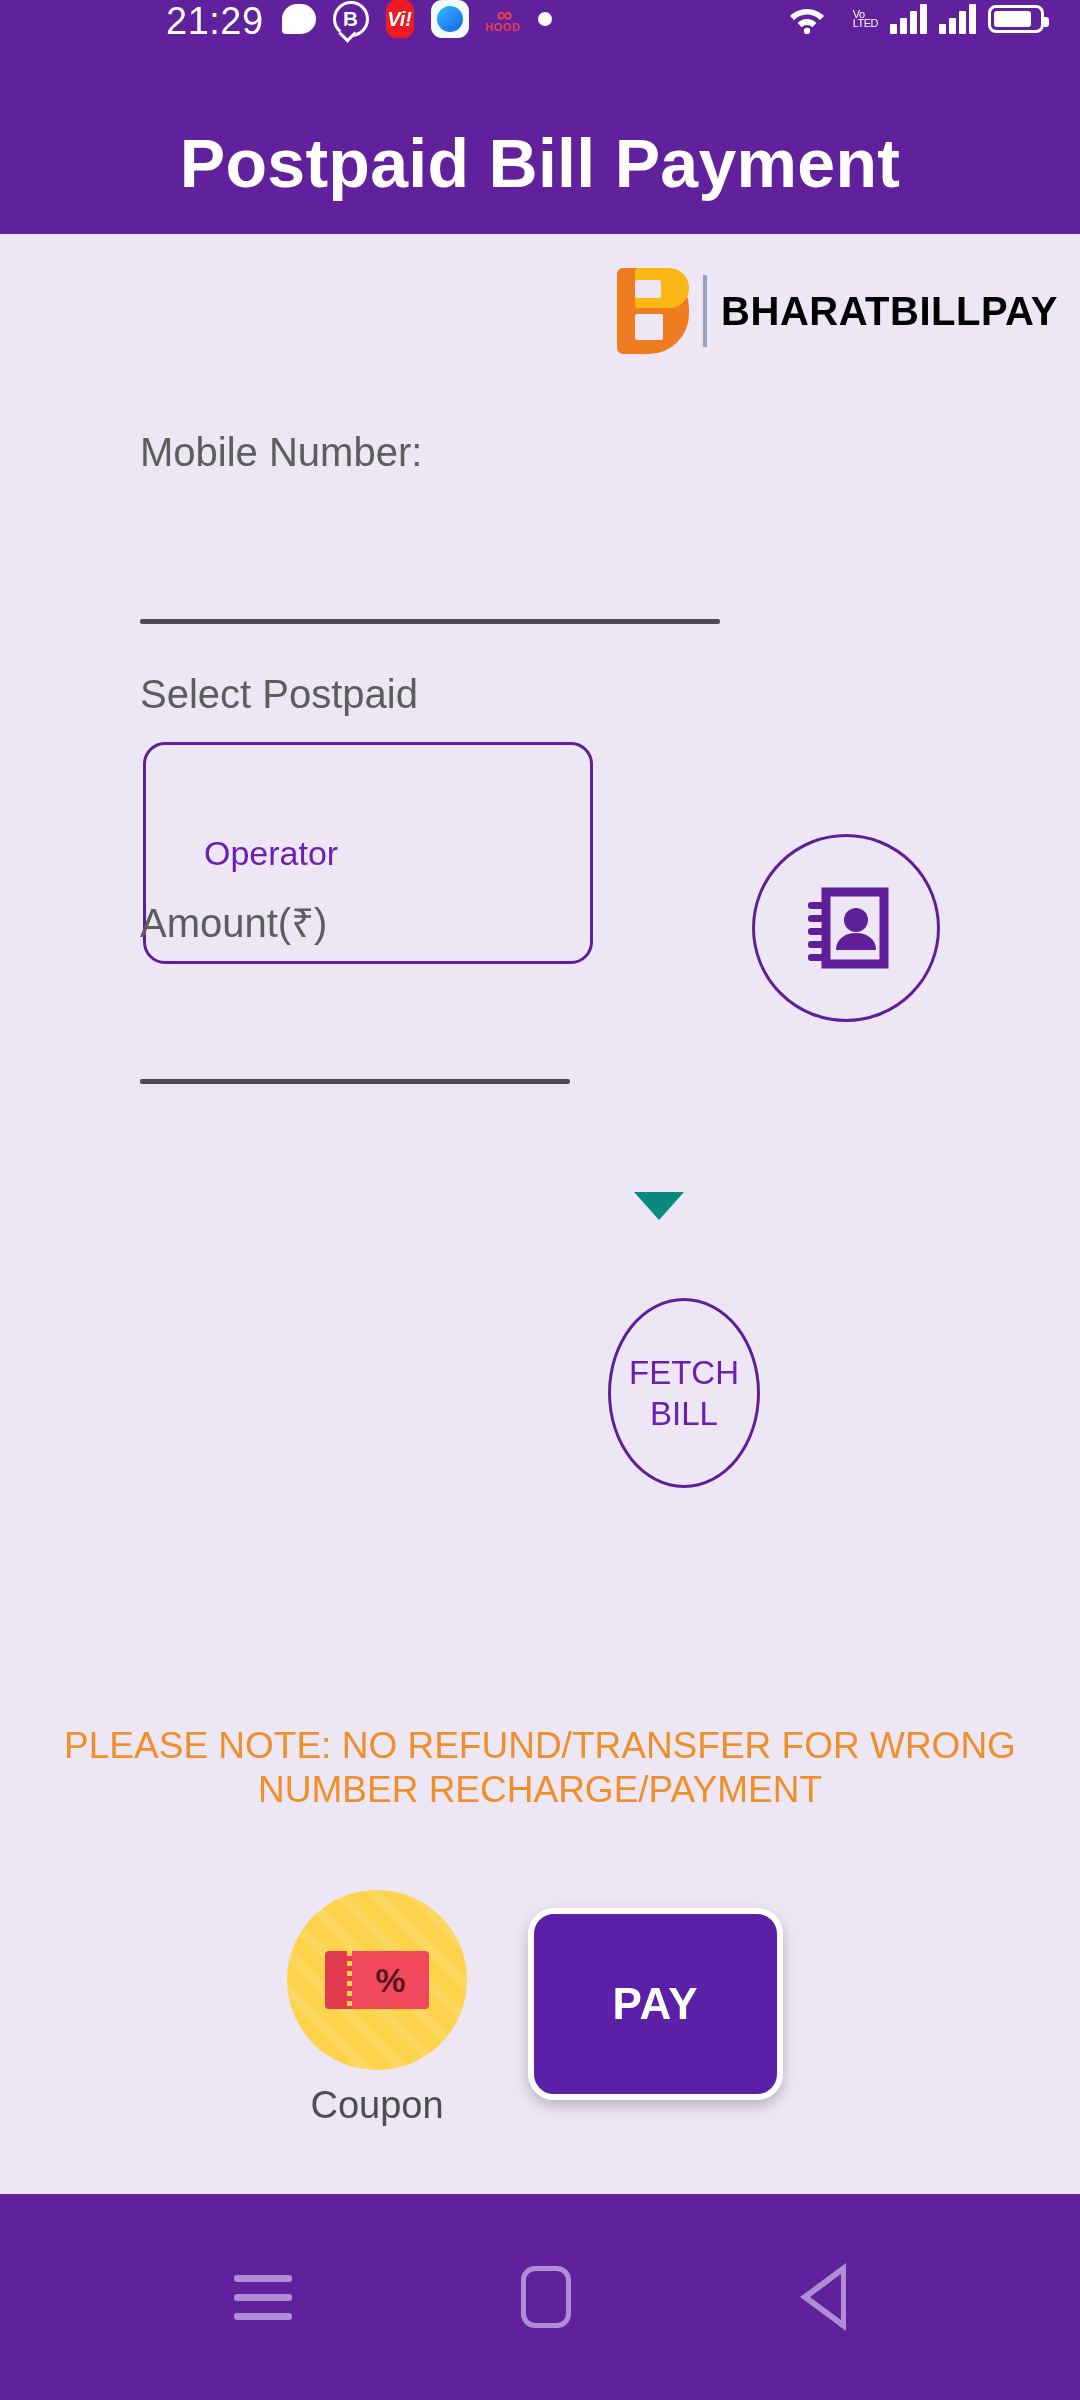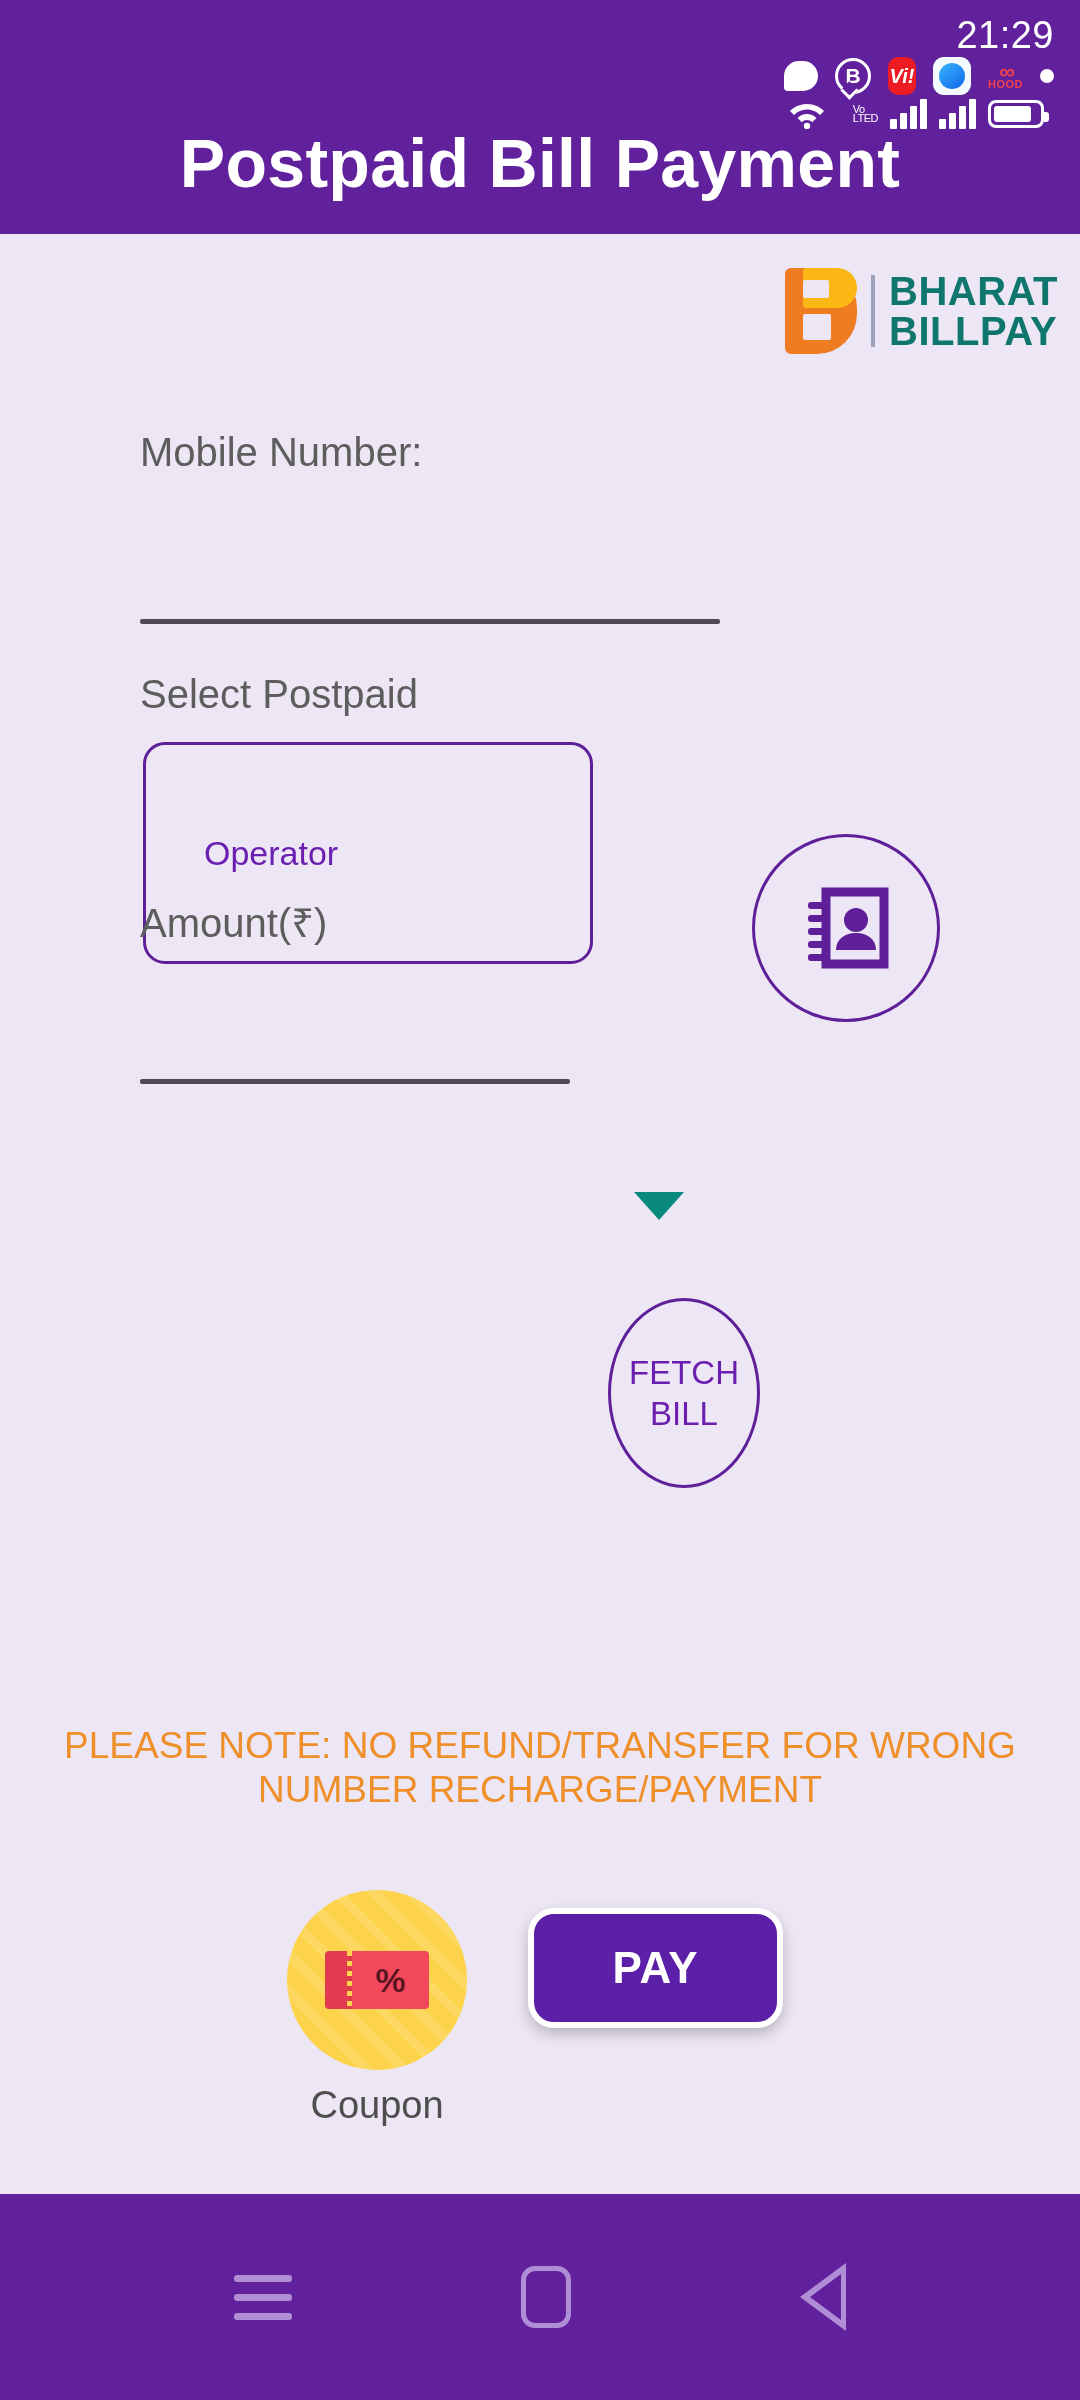--- a/index.html
+++ b/index.html
@@ -7,22 +7,22 @@
   body {
     font-family: "Liberation Sans", sans-serif;
     background:#ede6f5;
     overflow:hidden;
     position:relative;
   }
 
   
   .statusbar{
     height:92px; background:#62219c;
-    display:flex; align-items:flex-end;
-    padding:14px 26px; color:#fff;flex-direction:column;
+    display:flex; align-items:flex-start;
+    padding:0 26px; color:#fff;
   }
   .sb-left{ display:flex; align-items:center; gap:16px; flex:0 0 auto; margin-left:140px;}
   .sb-clock{ font-size:38px; font-weight:500; letter-spacing:.5px; }
   .sb-mid{ flex:1 1 auto; display:flex; align-items:center; gap:17px; margin-left:18px;}
   .sb-right{ display:flex; align-items:center; gap:12px; margin-right:10px;}
 
   .ic{ display:inline-block; position:relative; }
   .ic-bubble{ width:34px;height:30px;background:#fff;border-radius:16px 16px 16px 4px; }
   .ic-bbub{ width:36px;height:36px;border:3px solid #fff;border-radius:50%;
             display:flex;align-items:center;justify-content:center;
@@ -61,21 +61,21 @@
 
   .bbps{ position:absolute; right:22px; top:34px; display:flex; align-items:center; gap:14px;}
   .bbps-mark{ position:relative; width:72px;height:86px; }
   .bbps-mark .o{ position:absolute;left:0;top:0;width:72px;height:86px;background:#F07C22;
         border-radius:6px 40px 40px 6px; }
   .bbps-mark .y{ position:absolute;left:18px;top:0;width:54px;height:40px;background:#FBB814;
         border-radius:4px 24px 24px 4px;}
   .bbps-mark .w{ position:absolute;left:18px;top:12px;width:26px;height:18px;background:#ede6f5;border-radius:2px;}
   .bbps-mark .w2{ position:absolute;left:18px;top:46px;width:28px;height:26px;background:#ede6f5;border-radius:2px;}
   .bbps-div{ width:4px;height:72px;background:#9aa3bb; }
-  .bbps-txt{ display:flex;flex-direction:column;line-height:1.0;color:#0f766e;
+  .bbps-txt{ display:flex;line-height:1.0;color:#000000;
         font-size:40px;font-weight:700;letter-spacing:.5px;}
 
   .field{ position:absolute; left:140px; }
   .flabel{ font-size:40px;color:#5d5d5d;font-weight:400; }
   .uline{ height:5px;background:#4f4b55;border-radius:2px; }
 
   .circle-btn{
     border:3px solid #5e1f99;border-radius:50%;
     display:flex;align-items:center;justify-content:center;
     color:#6a1fb0;text-align:center;background:transparent;
@@ -101,21 +101,21 @@
   .coupon-circle::before{content:"";position:absolute;inset:0;
     background:repeating-linear-gradient(45deg,rgba(255,255,255,.12) 0 10px,rgba(255,255,255,0) 10px 26px);}
   .ticket{ position:relative;width:104px;height:58px;display:flex; }
   .ticket .stub{ width:22px;background:#E23A4E;border-radius:4px 0 0 4px; }
   .ticket .perf{ width:5px;background:repeating-linear-gradient(to bottom,#FCD34B 0 5px,#E23A4E 5px 10px); }
   .ticket .body{ flex:1;background:#F2485C;border-radius:0 4px 4px 0;
     display:flex;align-items:center;justify-content:center;
     color:#5a1520;font-size:34px;font-weight:700;}
   .coupon-label{ margin-top:14px;font-size:38px;color:#4e4e4e;}
 
-  .pay-btn{ position:absolute;left:528px;top:1674px;width:255px;height:120px;
+  .pay-btn{ position:absolute;left:528px;top:1674px;width:255px;height:192px;
     background:#5b1fa8;border:6px solid #fff;border-radius:26px;
     display:flex;align-items:center;justify-content:center;
     color:#fff;font-size:44px;font-weight:700;letter-spacing:1px;
     box-shadow:0 6px 14px rgba(0,0,0,.22);}
 
   
   .navbar{ height:206px;background:#62219c;display:flex;align-items:center;
     justify-content:space-around;padding:0 120px;}
   .nav-lines{ width:58px;display:flex;flex-direction:column;gap:12px;}
   .nav-lines i{display:block;height:7px;background:#b08ed6;border-radius:3px;}

